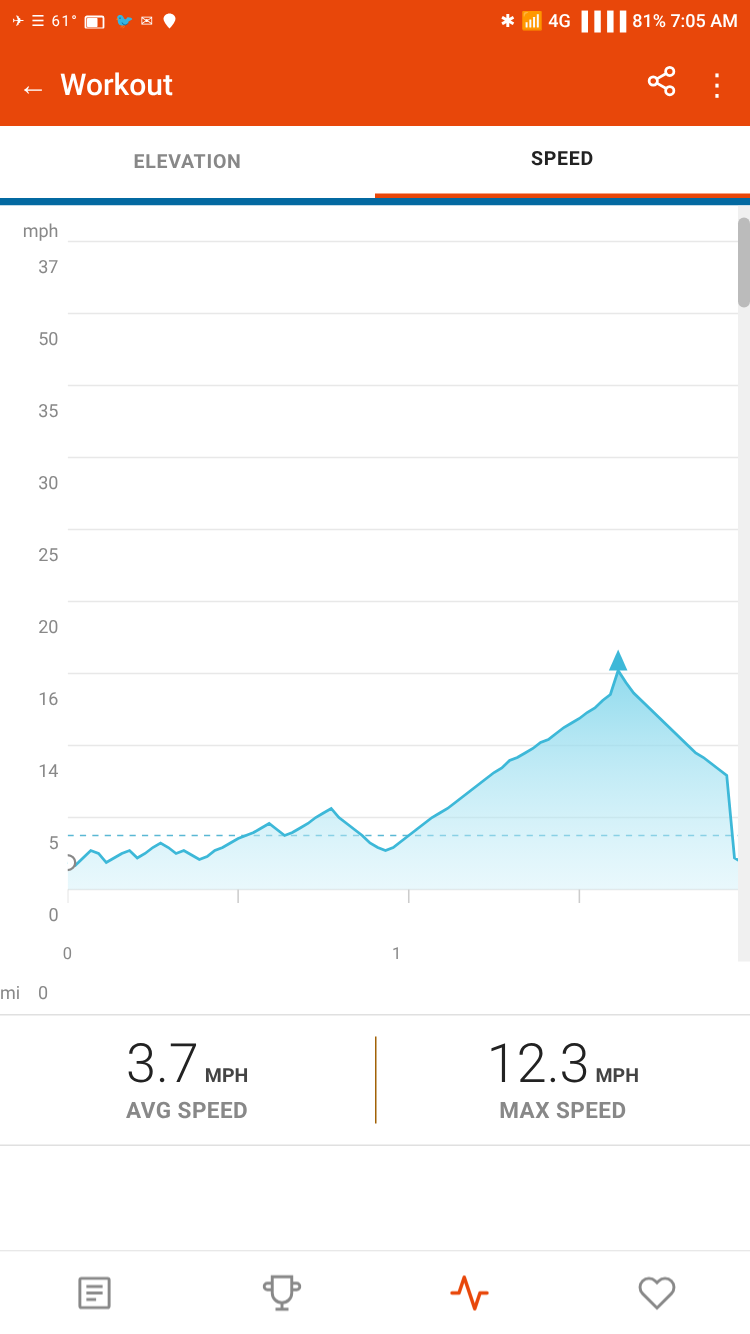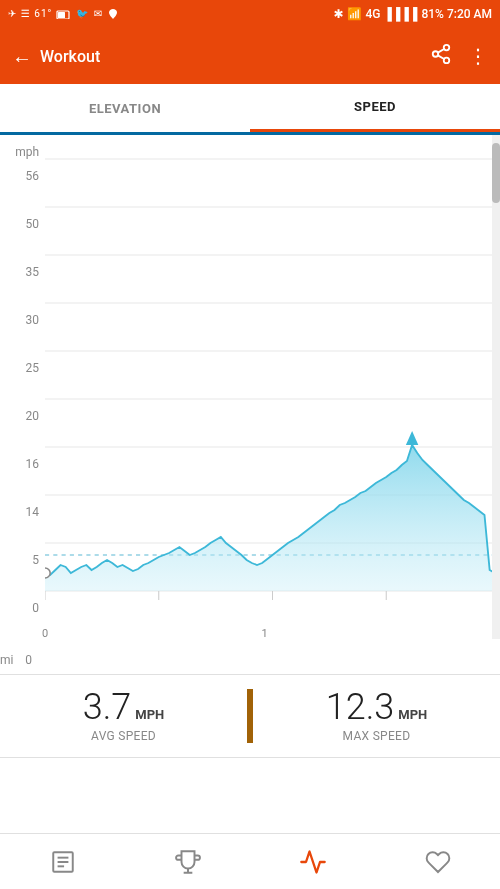--- a/index.html
+++ b/index.html
@@ -31,28 +31,28 @@
       width: 500px;
       height: 56px;
       background: #e8470a;
       display: flex;
       align-items: center;
       justify-content: space-between;
       padding: 0 12px;
       color: #fff;
     }
     .header-left { display: flex; align-items: center; gap: 8px; }
-    .header-title { font-size: 16px; font-weight: 500; color: #fff; }
+    .header-title { font-size: 20px; font-weight: 500; color: #fff; }
     .header-right { display: flex; align-items: center; gap: 16px; }
     .header-icon { font-size: 20px; color: #fff; cursor: pointer; }
 
     
     .tabs {
       display: flex;
-      border-bottom: 3px solid #0369a1;
+      border-bottom: 5px solid #0369a1;
       background: #fff;
     }
     .tab {
       flex: 1;
       height: 48px;
       display: flex;
       align-items: center;
       justify-content: center;
       font-size: 13px;
       font-weight: 700;
@@ -108,39 +108,40 @@
       padding: 14px 0;
     }
     .stat-block {
       flex: 1;
       display: flex;
       flex-direction: column;
       align-items: center;
       justify-content: center;
     }
     .stat-block + .stat-block {
-      border-left: 6px solid #a16207;
+      border-left: 1px solid #a16207;
     }
     .stat-value {
       font-size: 36px;
       font-weight: 300;
       color: #222;
       line-height: 1;
     }
     .stat-unit {
       font-size: 13px;
       font-weight: 700;
       color: #444;
       margin-left: 4px;
     }
     .stat-label {
-      font-size: 12px;
+      font-size: 15px;
       color: #888;
       margin-top: 4px;
       letter-spacing: 0.3px;
+      font-weight: bold;
     }
     .stat-value-row { display: flex; align-items: baseline; }
 
     
     .bottom-nav {
       display: flex;
       position: fixed;
       bottom: 0;
       left: 0;
       width: 500px;
@@ -169,21 +170,21 @@
         </svg>
       &nbsp;🐦&nbsp;✉
       <svg width="12" height="12" viewBox="0 0 24 24" style="vertical-align:middle">
           <path d="M12 2C8 2 4 5 4 9c0 5 8 13 8 13s8-8 8-13c0-4-4-7-8-7z" fill="#fff"></path>
         </svg>
     </span>
   </div>
   <div class="status-right">
     <span>✱</span>
     <span>📶 4G ▐▐▐▐</span>
-    <span>81%  7:20 AM</span>
+    <span>81%  7:05 AM</span>
   </div>
 </div>
 
 <div class="header">
   <div class="header-left">
     <span class="header-icon">←</span>
     <span class="header-title">Workout</span>
   </div>
   <div class="header-right">
     <span class="header-icon">
@@ -206,21 +207,21 @@
   <div class="tab active">
     <span>SPEED</span>
   </div>
 </div>
 
 <div class="chart-container">
   <div class="chart-area">
 
     <div class="y-axis">
       <span class="y-tick" style="font-size:12px;color:#888;height:24px;">mph</span>
-      <span class="y-tick">56</span>
+      <span class="y-tick">37</span>
       <span class="y-tick">50</span>
       <span class="y-tick">35</span>
       <span class="y-tick">30</span>
       <span class="y-tick">25</span>
       <span class="y-tick">20</span>
       <span class="y-tick">16</span>
       <span class="y-tick">14</span>
       <span class="y-tick">5</span>
       <span class="y-tick" style="height:24px;">0</span>
     </div>

